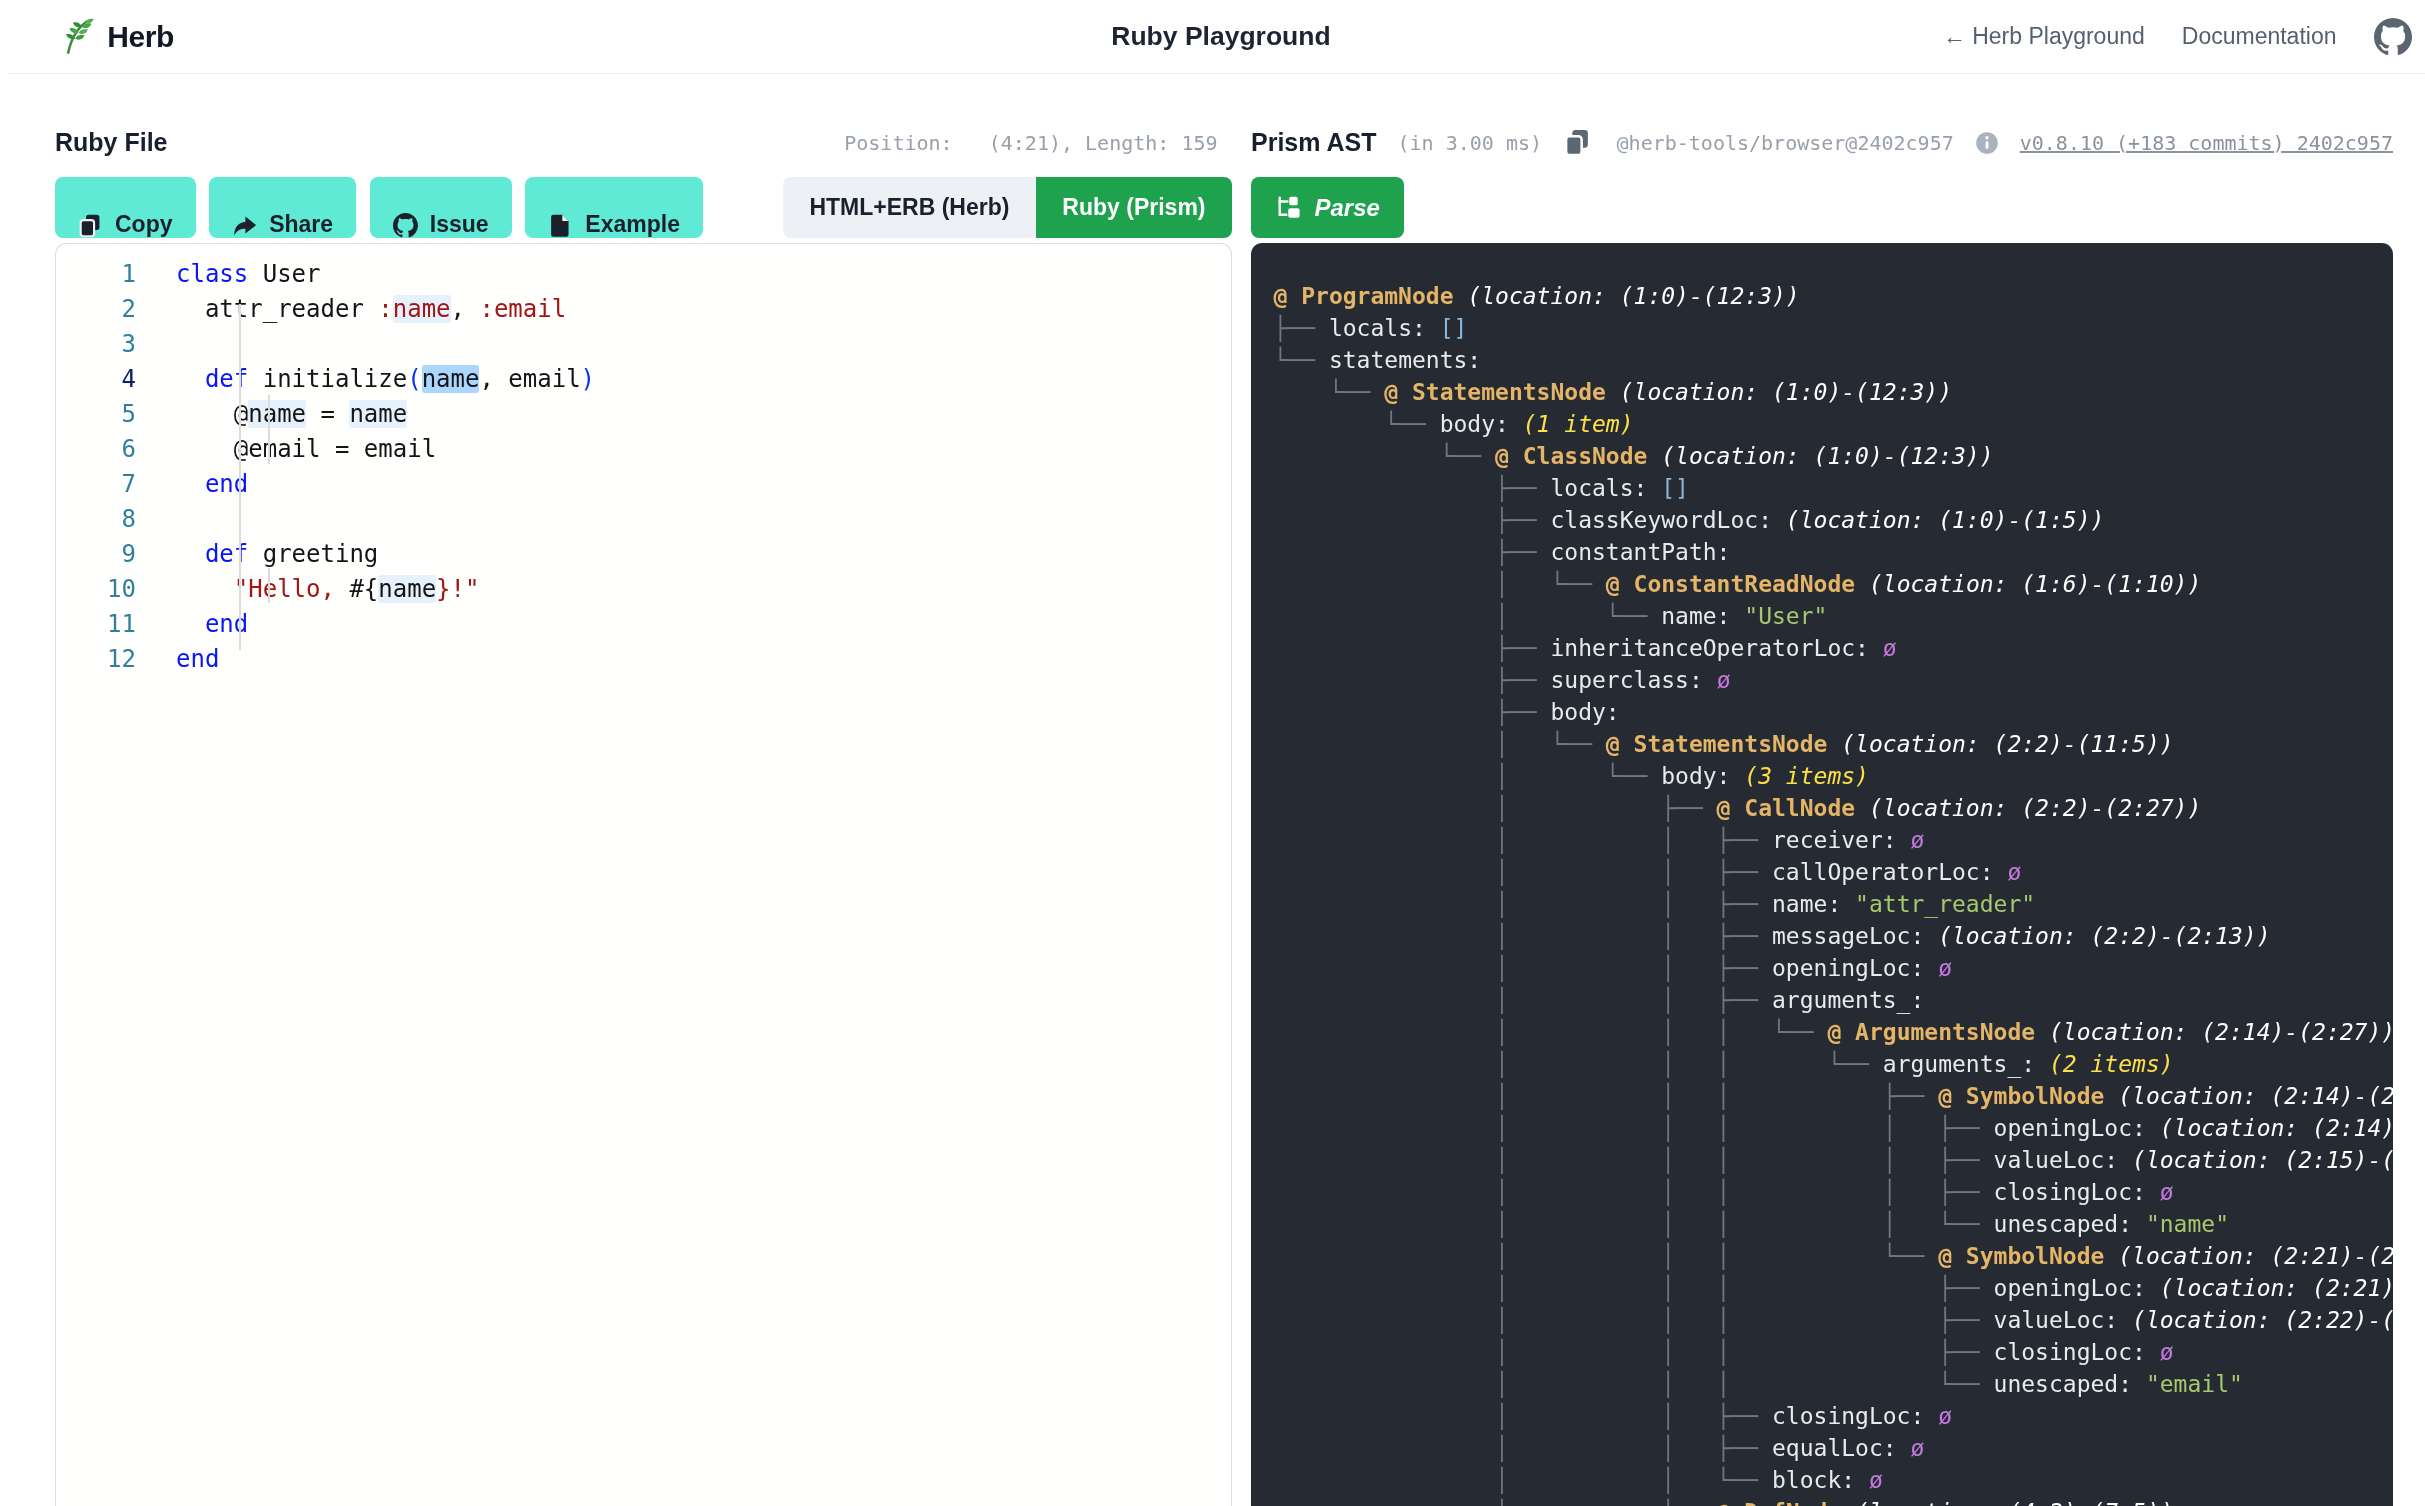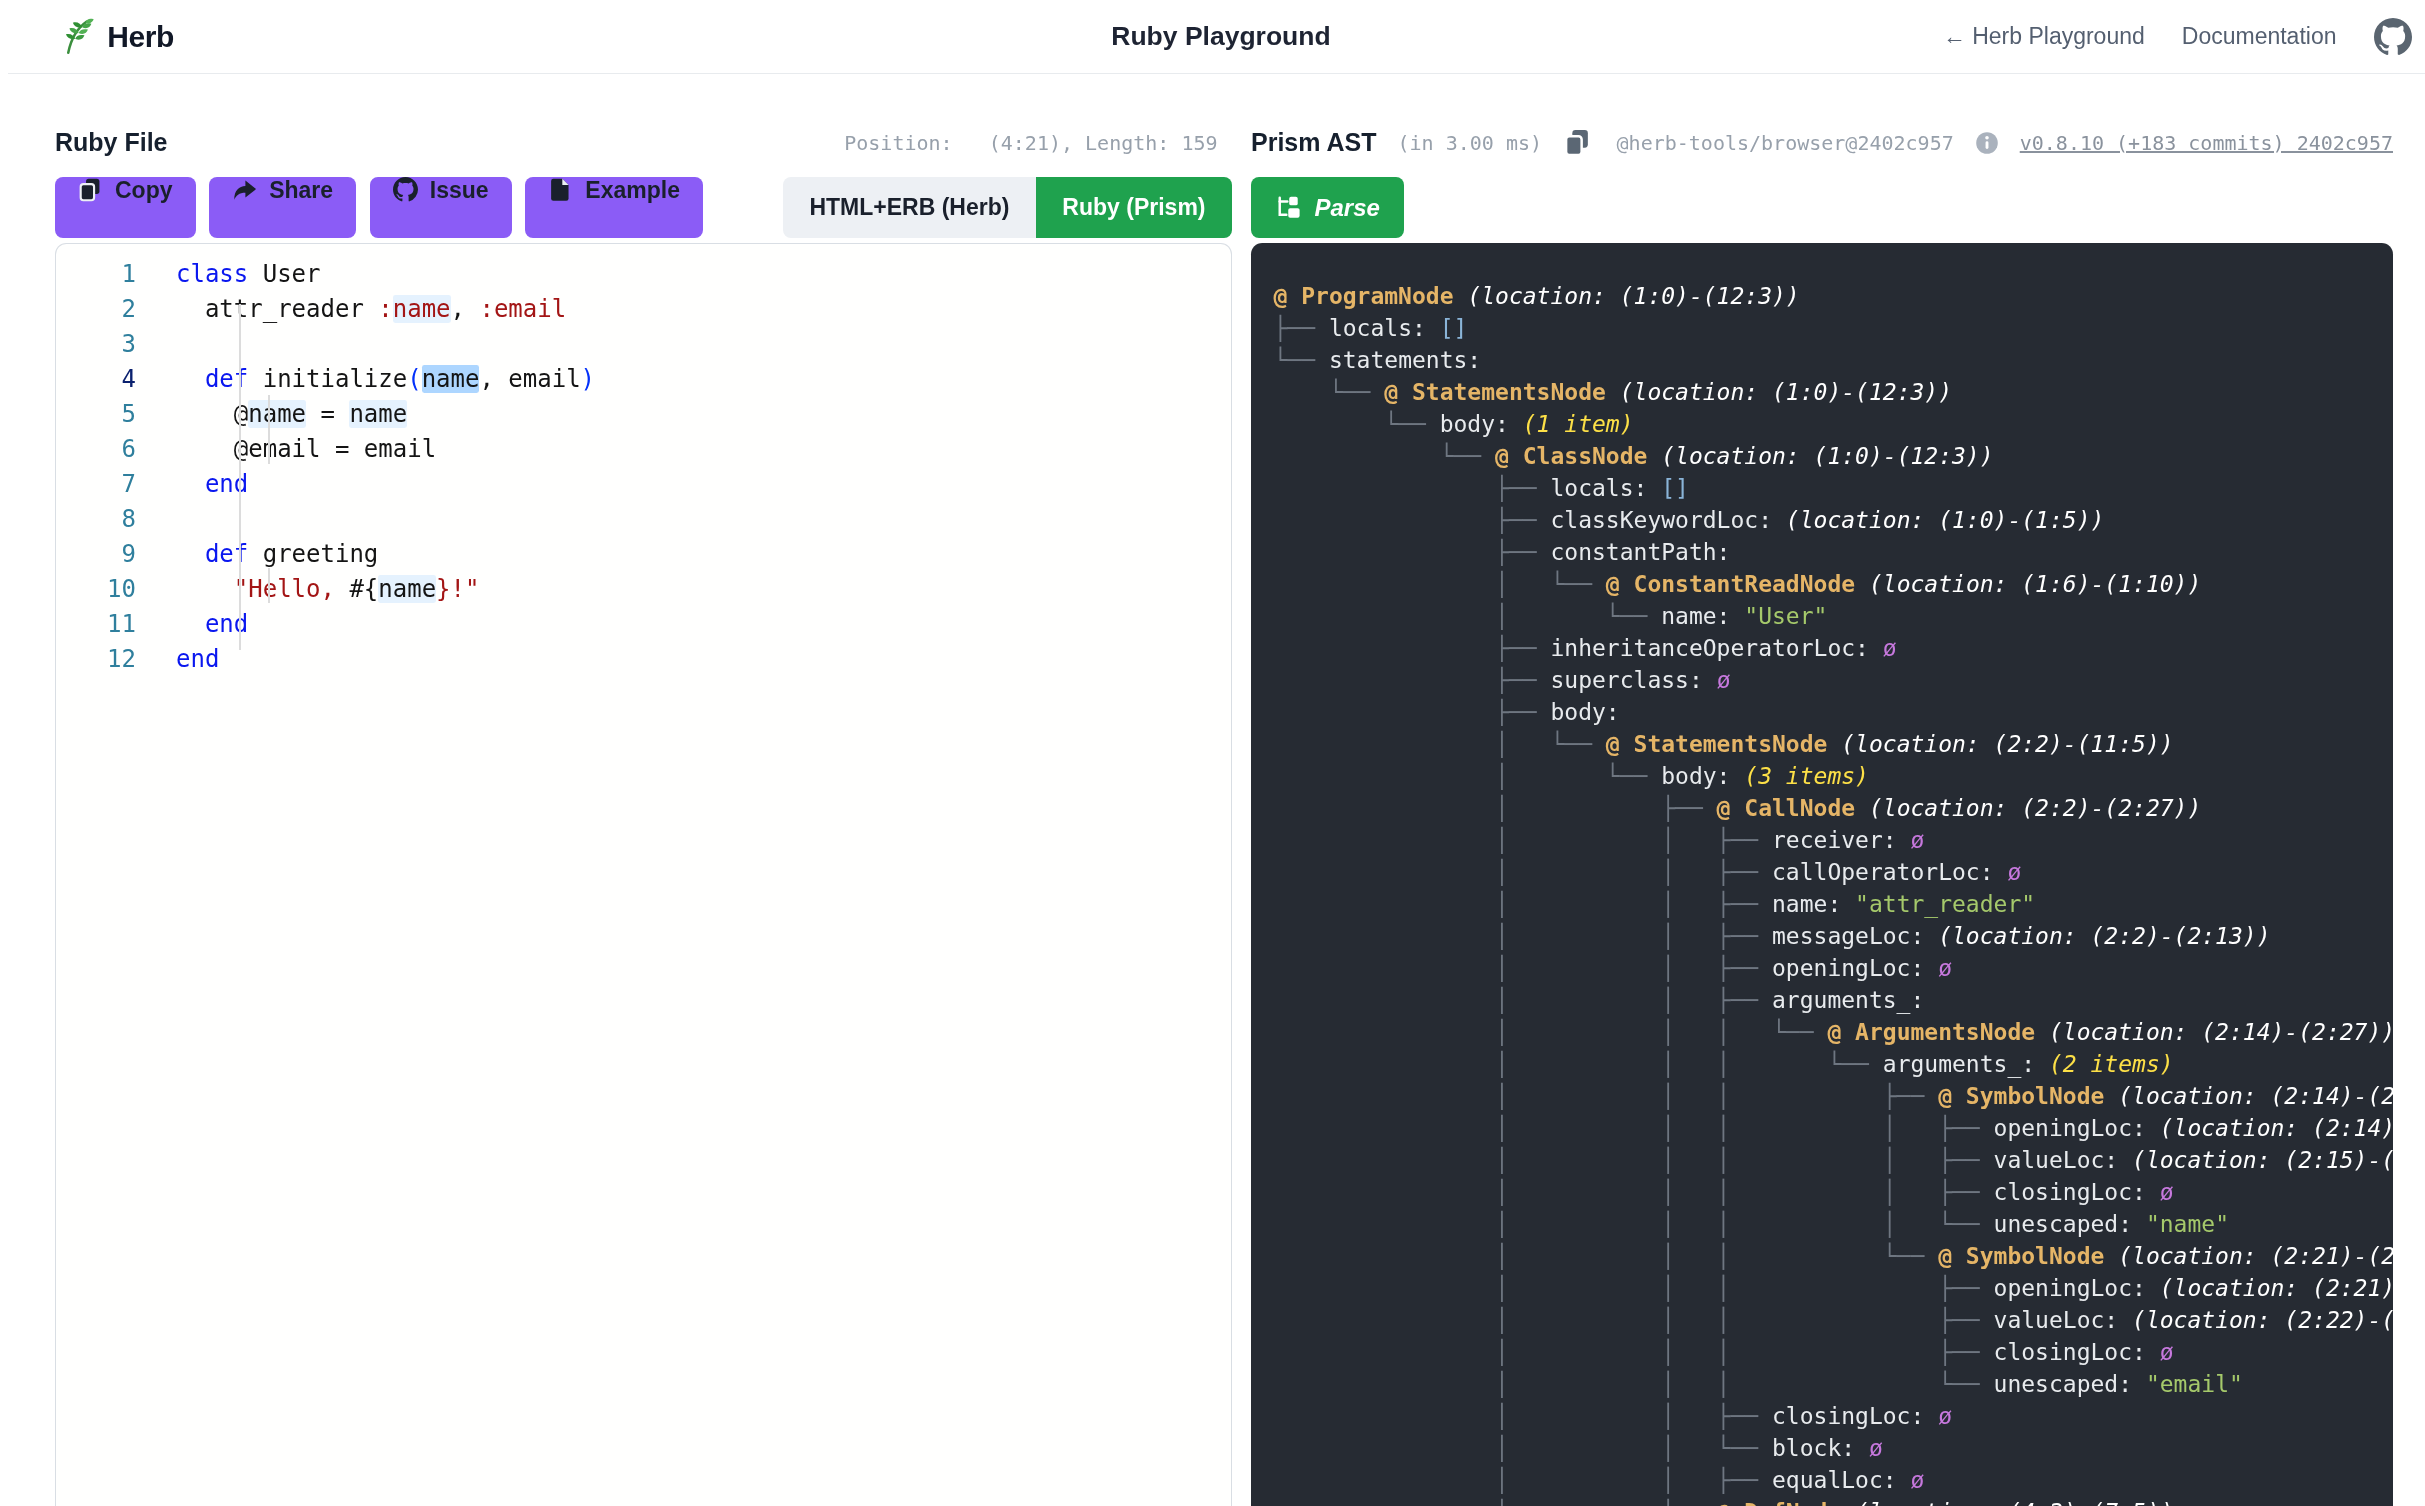--- a/index.html
+++ b/index.html
@@ -37,22 +37,22 @@
   .copy-ico-sm{ width:29px; height:29px; cursor:pointer; }
   .version-grp{ display:flex; align-items:center; gap:21px; }
   .info-ico{ width:24px; height:24px; }
   .version-link{ font-size:20px; color:#8a929d; text-decoration:underline; cursor:pointer; }
 
   
   .row3 .lcol, .row3 .rcol { top:177px; height:61px; display:flex; align-items:center; }
   .row3 .lcol{ justify-content:space-between; }
   .btn-grp{ display:flex; gap:13.7px; }
   .btn{
-    height:61px; display:flex; align-items:flex-start; gap:12px; padding:0 23px;
-    background:#8b5cf6; border:none; border-radius:8px;
+    height:61px; display:flex; align-items:flex-end; gap:12px; padding:0 23px;
+    background:#5eead4; border:none; border-radius:8px;
     font-family:"Liberation Sans", sans-serif; font-size:23px; font-weight:600; color:#1a202c; cursor:pointer;
   }
   .btn svg{ width:25px; height:25px; }
   .tab-grp{ display:flex; }
   .tab{
     height:61px; display:flex; align-items:center; padding:0 26.5px;
     font-size:23px; font-weight:600; border:none; cursor:pointer;
   }
   .tab-inactive{ background:#edf0f4; color:#1a202c; border-radius:8px 0 0 8px; }
   .tab-active{ background:var(--green); color:#fff; border-radius:0 8px 8px 0; }
@@ -249,18 +249,18 @@
       <div class="aline"><span class="a-t">                │           │   │           │   ├── </span><span class="a-w">openingLoc: </span><span class="a-l">(location: (2:14)-(2:15))</span></div>
       <div class="aline"><span class="a-t">                │           │   │           │   ├── </span><span class="a-w">valueLoc: </span><span class="a-l">(location: (2:15)-(2:19))</span></div>
       <div class="aline"><span class="a-t">                │           │   │           │   ├── </span><span class="a-w">closingLoc: </span><span class="a-z">ø</span></div>
       <div class="aline"><span class="a-t">                │           │   │           │   └── </span><span class="a-w">unescaped: </span><span class="a-s">"name"</span></div>
       <div class="aline"><span class="a-t">                │           │   │           └── </span><span class="a-n">@ SymbolNode </span><span class="a-l">(location: (2:21)-(2:27))</span></div>
       <div class="aline"><span class="a-t">                │           │   │               ├── </span><span class="a-w">openingLoc: </span><span class="a-l">(location: (2:21)-(2:22))</span></div>
       <div class="aline"><span class="a-t">                │           │   │               ├── </span><span class="a-w">valueLoc: </span><span class="a-l">(location: (2:22)-(2:27))</span></div>
       <div class="aline"><span class="a-t">                │           │   │               ├── </span><span class="a-w">closingLoc: </span><span class="a-z">ø</span></div>
       <div class="aline"><span class="a-t">                │           │   │               └── </span><span class="a-w">unescaped: </span><span class="a-s">"email"</span></div>
       <div class="aline"><span class="a-t">                │           │   ├── </span><span class="a-w">closingLoc: </span><span class="a-z">ø</span></div>
+      <div class="aline"><span class="a-t">                │           │   ├── </span><span class="a-w">equalLoc: </span><span class="a-z">ø</span></div>
       <div class="aline"><span class="a-t">                │           │   └── </span><span class="a-w">block: </span><span class="a-z">ø</span></div>
-      <div class="aline"><span class="a-t">                │           │   ├── </span><span class="a-w">equalLoc: </span><span class="a-z">ø</span></div>
       <div class="aline"><span class="a-t">                │           ├── </span><span class="a-n">@ DefNode </span><span class="a-l">(location: (4:2)-(7:5))</span></div>
     </div>
 </div>
 
 
 </body></html>

